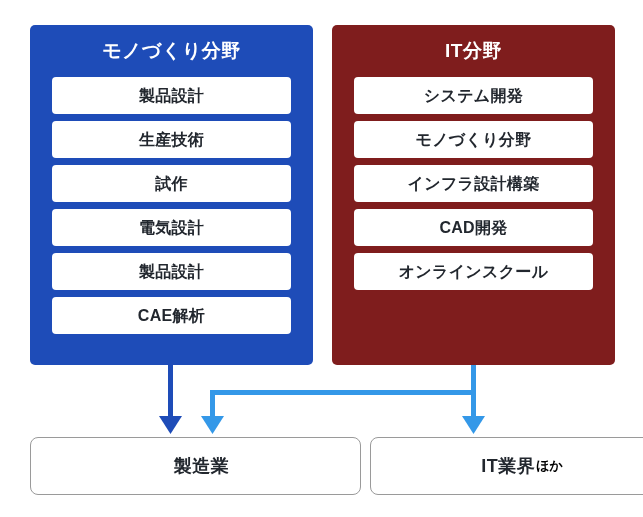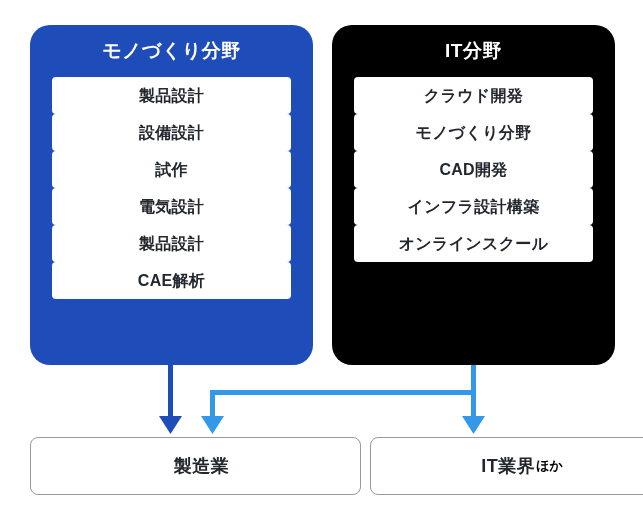--- a/index.html
+++ b/index.html
@@ -17,57 +17,58 @@
     position: relative;
     width: 643px;
     height: 517px;
     overflow: hidden;
     background: #ffffff;
   }
 
   
   .panel {
     position: absolute;
-    border-radius: 20px;
+    border-radius: 5px;
     box-sizing: border-box;
     padding: 16px;
   }
   .panel-mono {
     left: 30px;
     top: 25px;
     width: 283px;
     height: 340px;
     background: #1e4cb8;
   }
   .panel-it {
     left: 332px;
     top: 25px;
     width: 283px;
     height: 340px;
-    background: #000000;
+    background: #7f1d1d;
   }
   .panel-title {
     position: absolute;
     left: 0;
     right: 0;
     top: 14px;
     text-align: center;
     color: #ffffff;
     font-size: 19px;
     font-weight: bold;
     letter-spacing: 0.5px;
     line-height: 24px;
   }
   .panel-items {
     position: absolute;
     left: 22px;
     right: 22px;
     top: 52px;
     display: flex;
     flex-direction: column;
+    gap: 7px;
   }
   .panel-item {
     background: #ffffff;
     border-radius: 4px;
     height: 37px;
     line-height: 37px;
     text-align: center;
     color: #22272e;
     font-size: 16px;
     font-weight: bold;
@@ -118,35 +119,35 @@
 </style>
 </head>
 <body>
 
 <div id="canvas">
 
   <div class="panel panel-mono">
     <div class="panel-title">モノづくり分野</div>
     <div class="panel-items">
       <div class="panel-item">製品設計</div>
-      <div class="panel-item">設備設計</div>
+      <div class="panel-item">生産技術</div>
       <div class="panel-item">試作</div>
       <div class="panel-item">電気設計</div>
       <div class="panel-item">製品設計</div>
       <div class="panel-item">CAE解析</div>
     </div>
   </div>
 
   <div class="panel panel-it">
     <div class="panel-title">IT分野</div>
     <div class="panel-items">
-      <div class="panel-item">クラウド開発</div>
+      <div class="panel-item">システム開発</div>
       <div class="panel-item">モノづくり分野</div>
+      <div class="panel-item">インフラ設計構築</div>
       <div class="panel-item">CAD開発</div>
-      <div class="panel-item">インフラ設計構築</div>
       <div class="panel-item">オンラインスクール</div>
     </div>
   </div>
 
   <svg id="arrow-layer" viewBox="0 0 643 517">
 
     <g>
       <line x1="170.5" y1="365" x2="170.5" y2="418" stroke="#1e4cb8" stroke-width="5"></line>
       <polygon points="159,416 182,416 170.5,434" fill="#1e4cb8"></polygon>
     </g>

